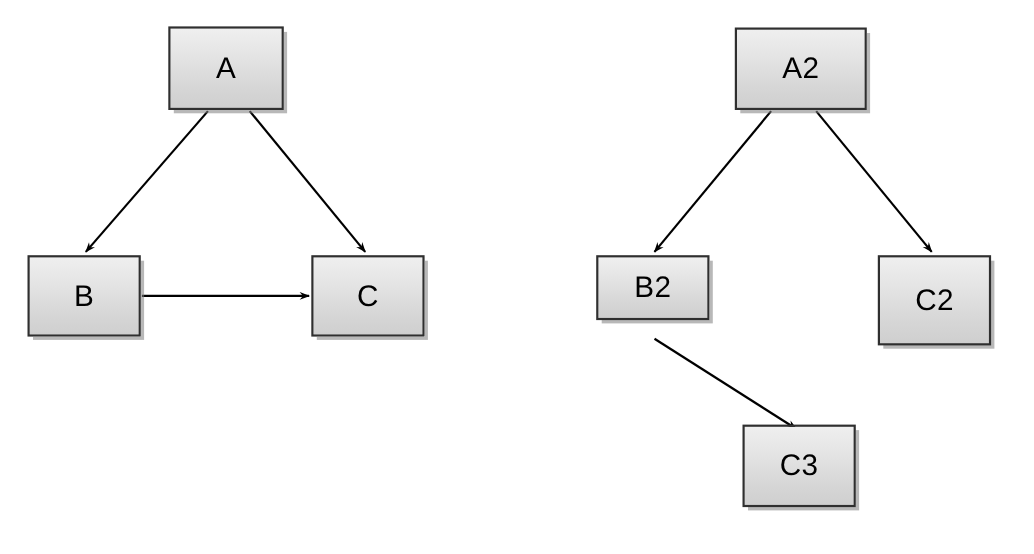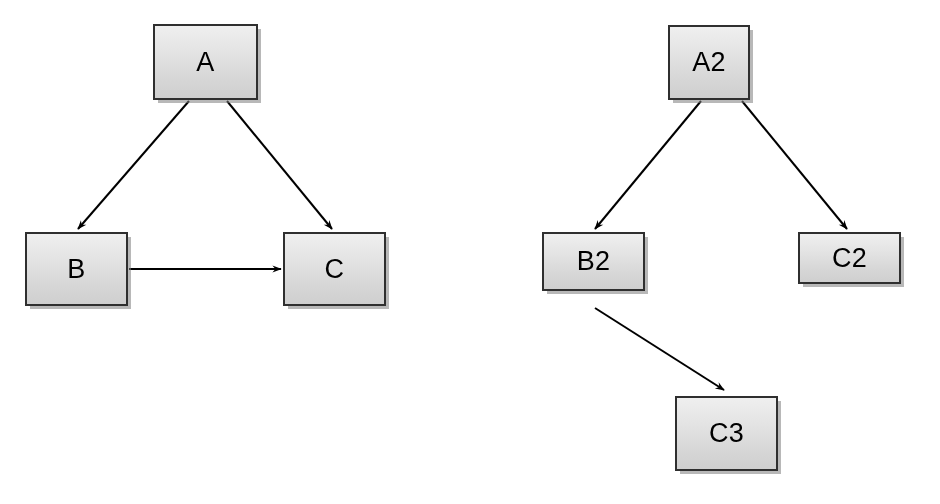--- a/index.html
+++ b/index.html
@@ -71,26 +71,26 @@
 
   <div class="node" style="left: 153px; top: 24px; width: 105px; height: 76px;">
     <span class="node-label">A</span>
   </div>
   <div class="node" style="left: 25px; top: 232px; width: 103px; height: 74px;">
     <span class="node-label">B</span>
   </div>
   <div class="node" style="left: 283px; top: 232px; width: 103px; height: 74px;">
     <span class="node-label">C</span>
   </div>
-  <div class="node" style="left: 668px; top: 25px; width: 82px; height: 75px;">
+  <div class="node" style="left: 668px; top: 25px; width: 120px; height: 75px;">
     <span class="node-label">A2</span>
   </div>
   <div class="node" style="left: 542px; top: 232px; width: 103px; height: 59px;">
     <span class="node-label">B2</span>
   </div>
-  <div class="node" style="left: 798px; top: 232px; width: 103px; height: 52px;">
+  <div class="node" style="left: 798px; top: 232px; width: 103px; height: 82px;">
     <span class="node-label">C2</span>
   </div>
-  <div class="node" style="left: 675px; top: 396px; width: 103px; height: 75px;">
+  <div class="node" style="left: 675px; top: 386px; width: 103px; height: 75px;">
     <span class="node-label">C3</span>
   </div>
 
 </div>
 
 </body></html>

